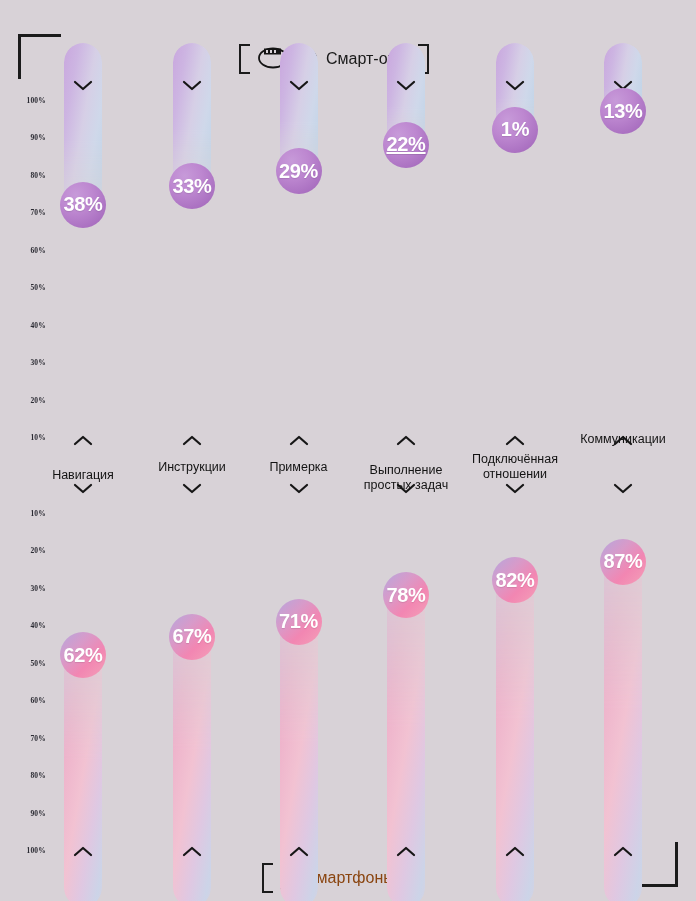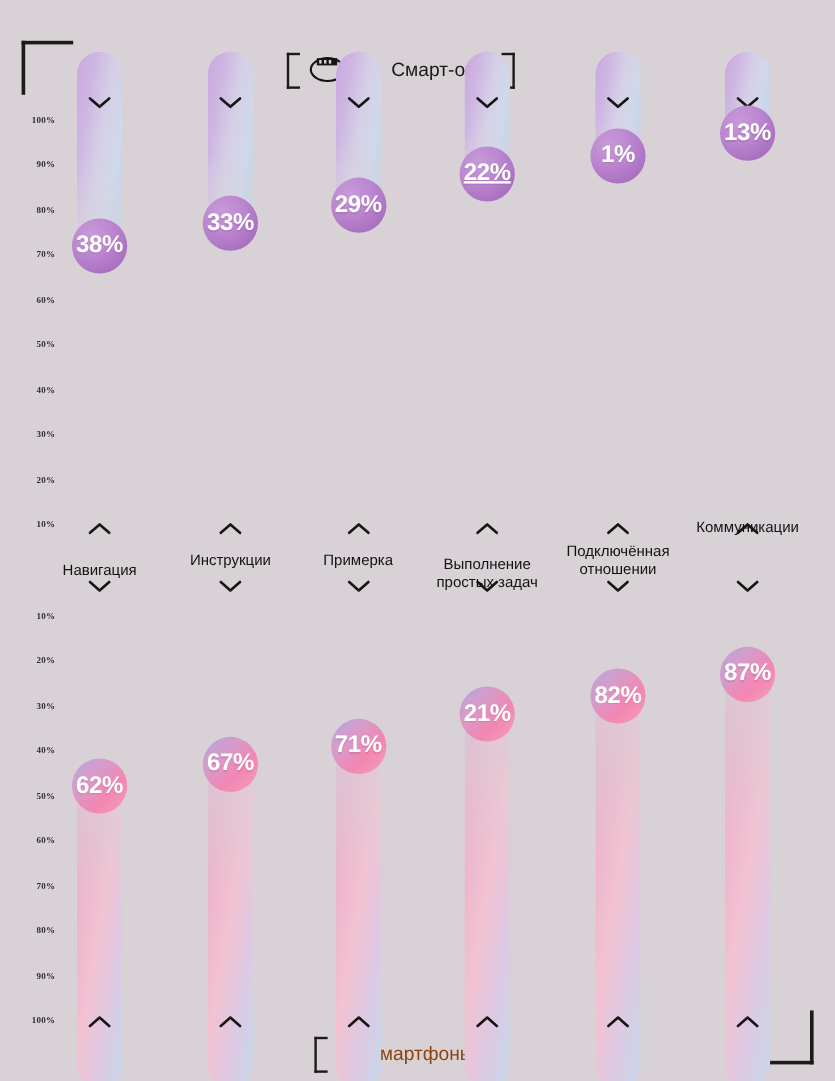--- a/index.html
+++ b/index.html
@@ -304,21 +304,21 @@
         <svg width="20" height="11" viewBox="0 0 20 11">
           <path d="M2,2 L10,9 L18,2" fill="none" stroke="#161616" stroke-width="2.2" stroke-linecap="round" stroke-linejoin="round"></path>
         </svg>
       </div>
       <div class="chev" style="left: 406px; top: 846px;">
         <svg width="20" height="11" viewBox="0 0 20 11">
           <path d="M2,9 L10,2 L18,9" fill="none" stroke="#161616" stroke-width="2.2" stroke-linecap="round" stroke-linejoin="round"></path>
         </svg>
       </div>
       <div class="bubble bubble-top" style="left: 406px; top: 144.94px; text-decoration: underline;">22%</div>
-      <div class="bubble bubble-bottom" style="left: 406px; top: 595.39px;">21%</div>
+      <div class="bubble bubble-bottom" style="left: 406px; top: 595.39px;">78%</div>
       <div class="cat" style="width: 118px; left: 347px; top: 452px; margin-top: 11px;">Выполнение
 простых задач</div>
       <div class="bar bar-top" style="left: 515px; top: 42.55px; height: 101.41px;"></div>
       <div class="bar bar-bottom" style="left: 515px; top: 566.41px; height: 341.09px;"></div>
       <div class="chev" style="left: 515px; top: 80px;">
         <svg width="20" height="11" viewBox="0 0 20 11">
           <path d="M2,2 L10,9 L18,2" fill="none" stroke="#161616" stroke-width="2.2" stroke-linecap="round" stroke-linejoin="round"></path>
         </svg>
       </div>
       <div class="chev" style="left: 515px; top: 435px;">

